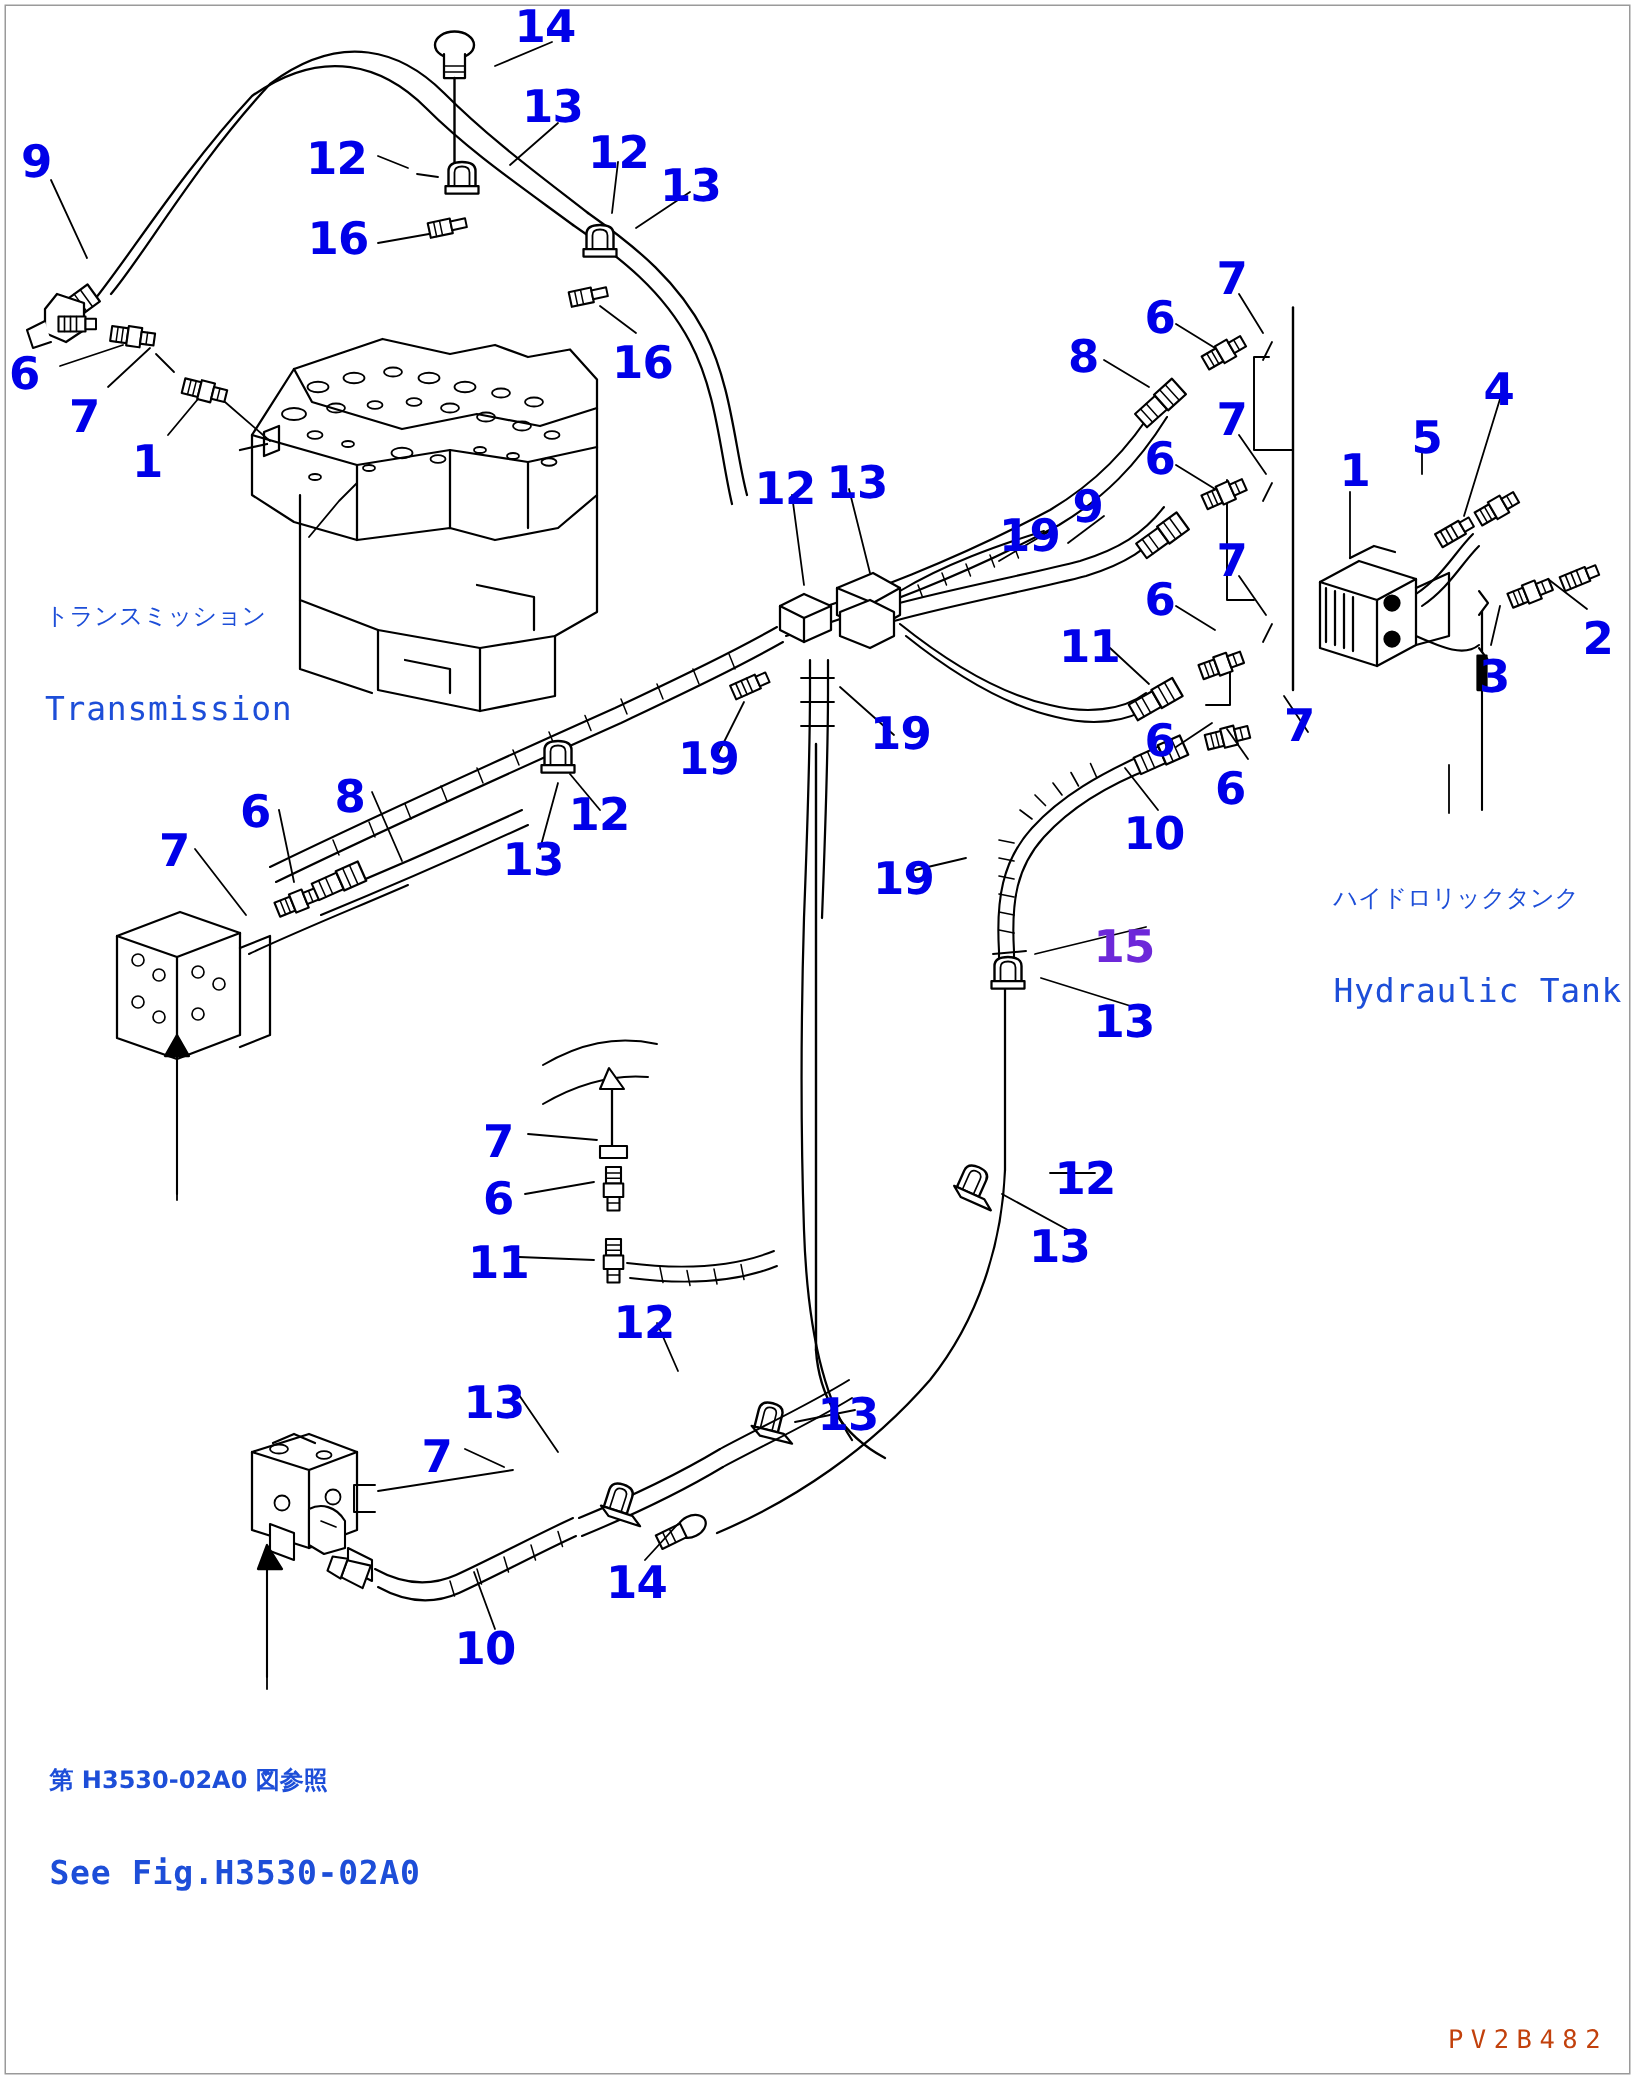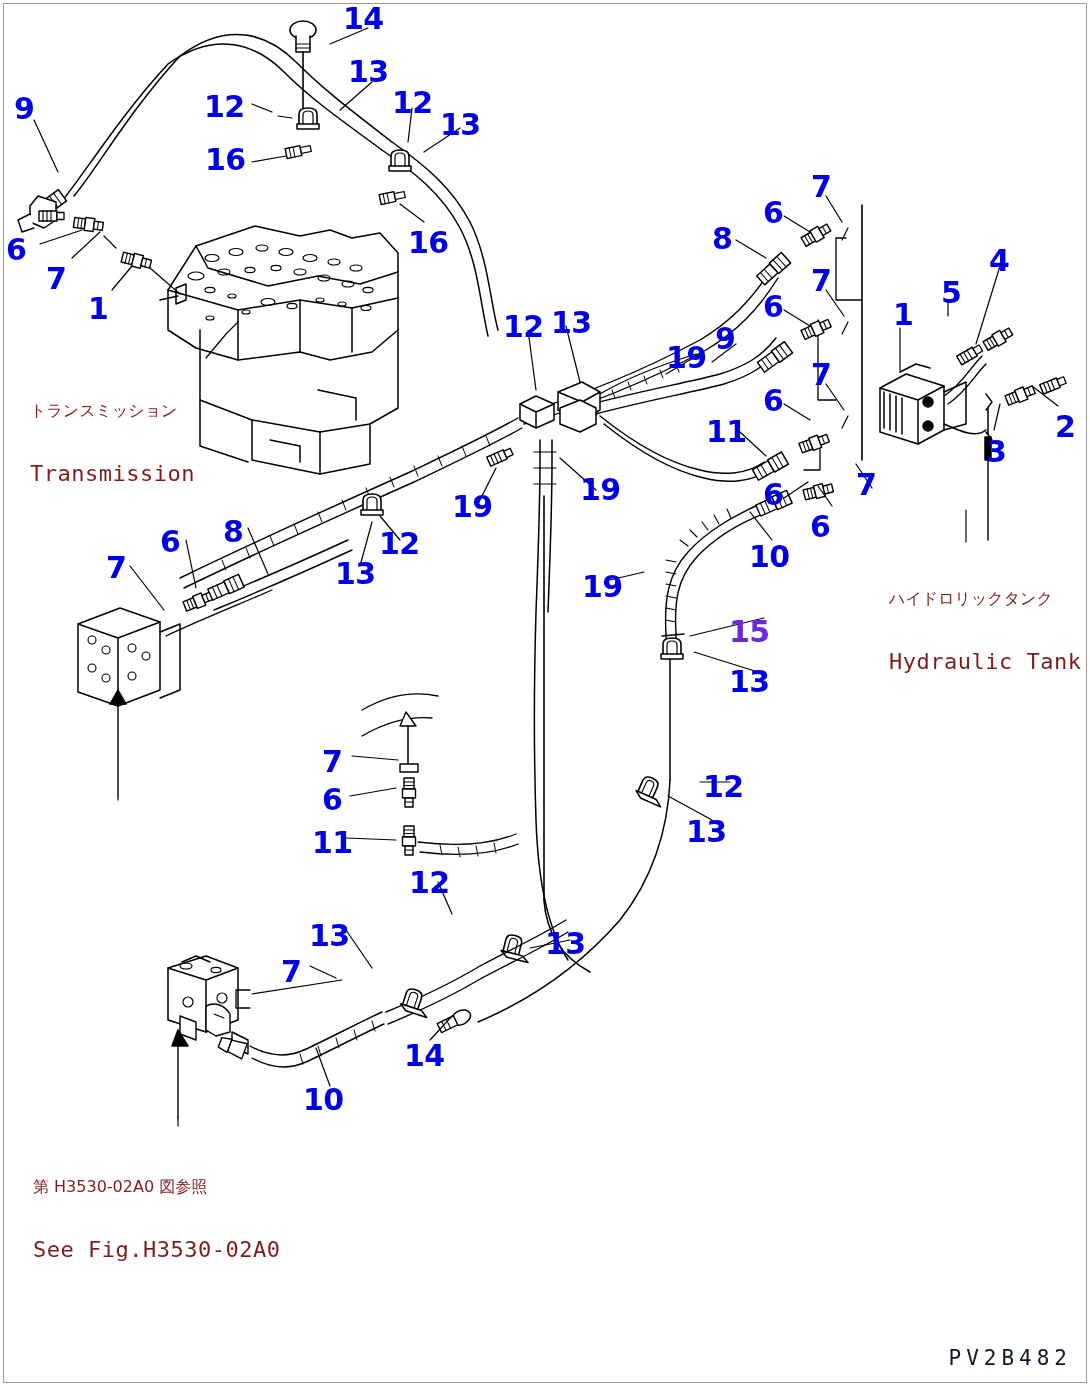--- a/index.html
+++ b/index.html
@@ -25,34 +25,34 @@
     font-family:"DejaVu Sans",sans-serif;
     font-weight:bold;
     font-size:30px;
     line-height:1;
     letter-spacing:-0.5px;
     white-space:nowrap;
     -webkit-user-select:none;
   }
   .cap{
     position:absolute;
-    color:#7f1d1d;
+    color:#1d4ed8;
     font-family:"DejaVu Sans Mono","Liberation Mono",monospace;
     font-size:17px;
     line-height:21px;
     white-space:pre;
   }
   .cap .jp{font-family:"DejaVu Sans",sans-serif;font-size:16px;letter-spacing:0px;}
   .cap .en{font-family:"DejaVu Sans Mono",monospace;font-size:22px;letter-spacing:0.5px;}
   #sheetcode{
     position:absolute;
     right:18px;bottom:16px;
-    color:#0f172a;
+    color:#c2410c;
     font-family:"DejaVu Sans Mono","Liberation Mono",monospace;
-    font-size:21px;
+    font-size:17px;
     letter-spacing:5px;
     white-space:pre;
   }
 </style>
 </head>
 <body>
 
 <div id="sheet">
 
   <div id="frame"></div>
@@ -491,21 +491,21 @@
     <div class="jp">トランスミッション</div>
     <div class="en">Transmission</div>
   </div>
 
   <div class="cap" style="left:889px;top:546px;">
     <div class="jp">ハイドロリックタンク</div>
     <div class="en">Hydraulic Tank</div>
   </div>
 
 
-  <div class="cap" style="left:33px;top:1134px;">
+  <div class="cap" style="left:33px;top:1134px;font-weight:bold;">
     <div class="jp">第 H3530-02A0 図参照</div>
     <div class="en">See Fig.H3530-02A0</div>
   </div>
 
   <div id="callout-layer">
       <div class="callout" style="left: 343px; top: 4px; color: rgb(0, 0, 232);">14</div>
       <div class="callout" style="left: 348px; top: 57px; color: rgb(0, 0, 232);">13</div>
       <div class="callout" style="left: 204px; top: 92px; color: rgb(0, 0, 232);">12</div>
       <div class="callout" style="left: 392px; top: 88px; color: rgb(0, 0, 232);">12</div>
       <div class="callout" style="left: 440px; top: 110px; color: rgb(0, 0, 232);">13</div>

